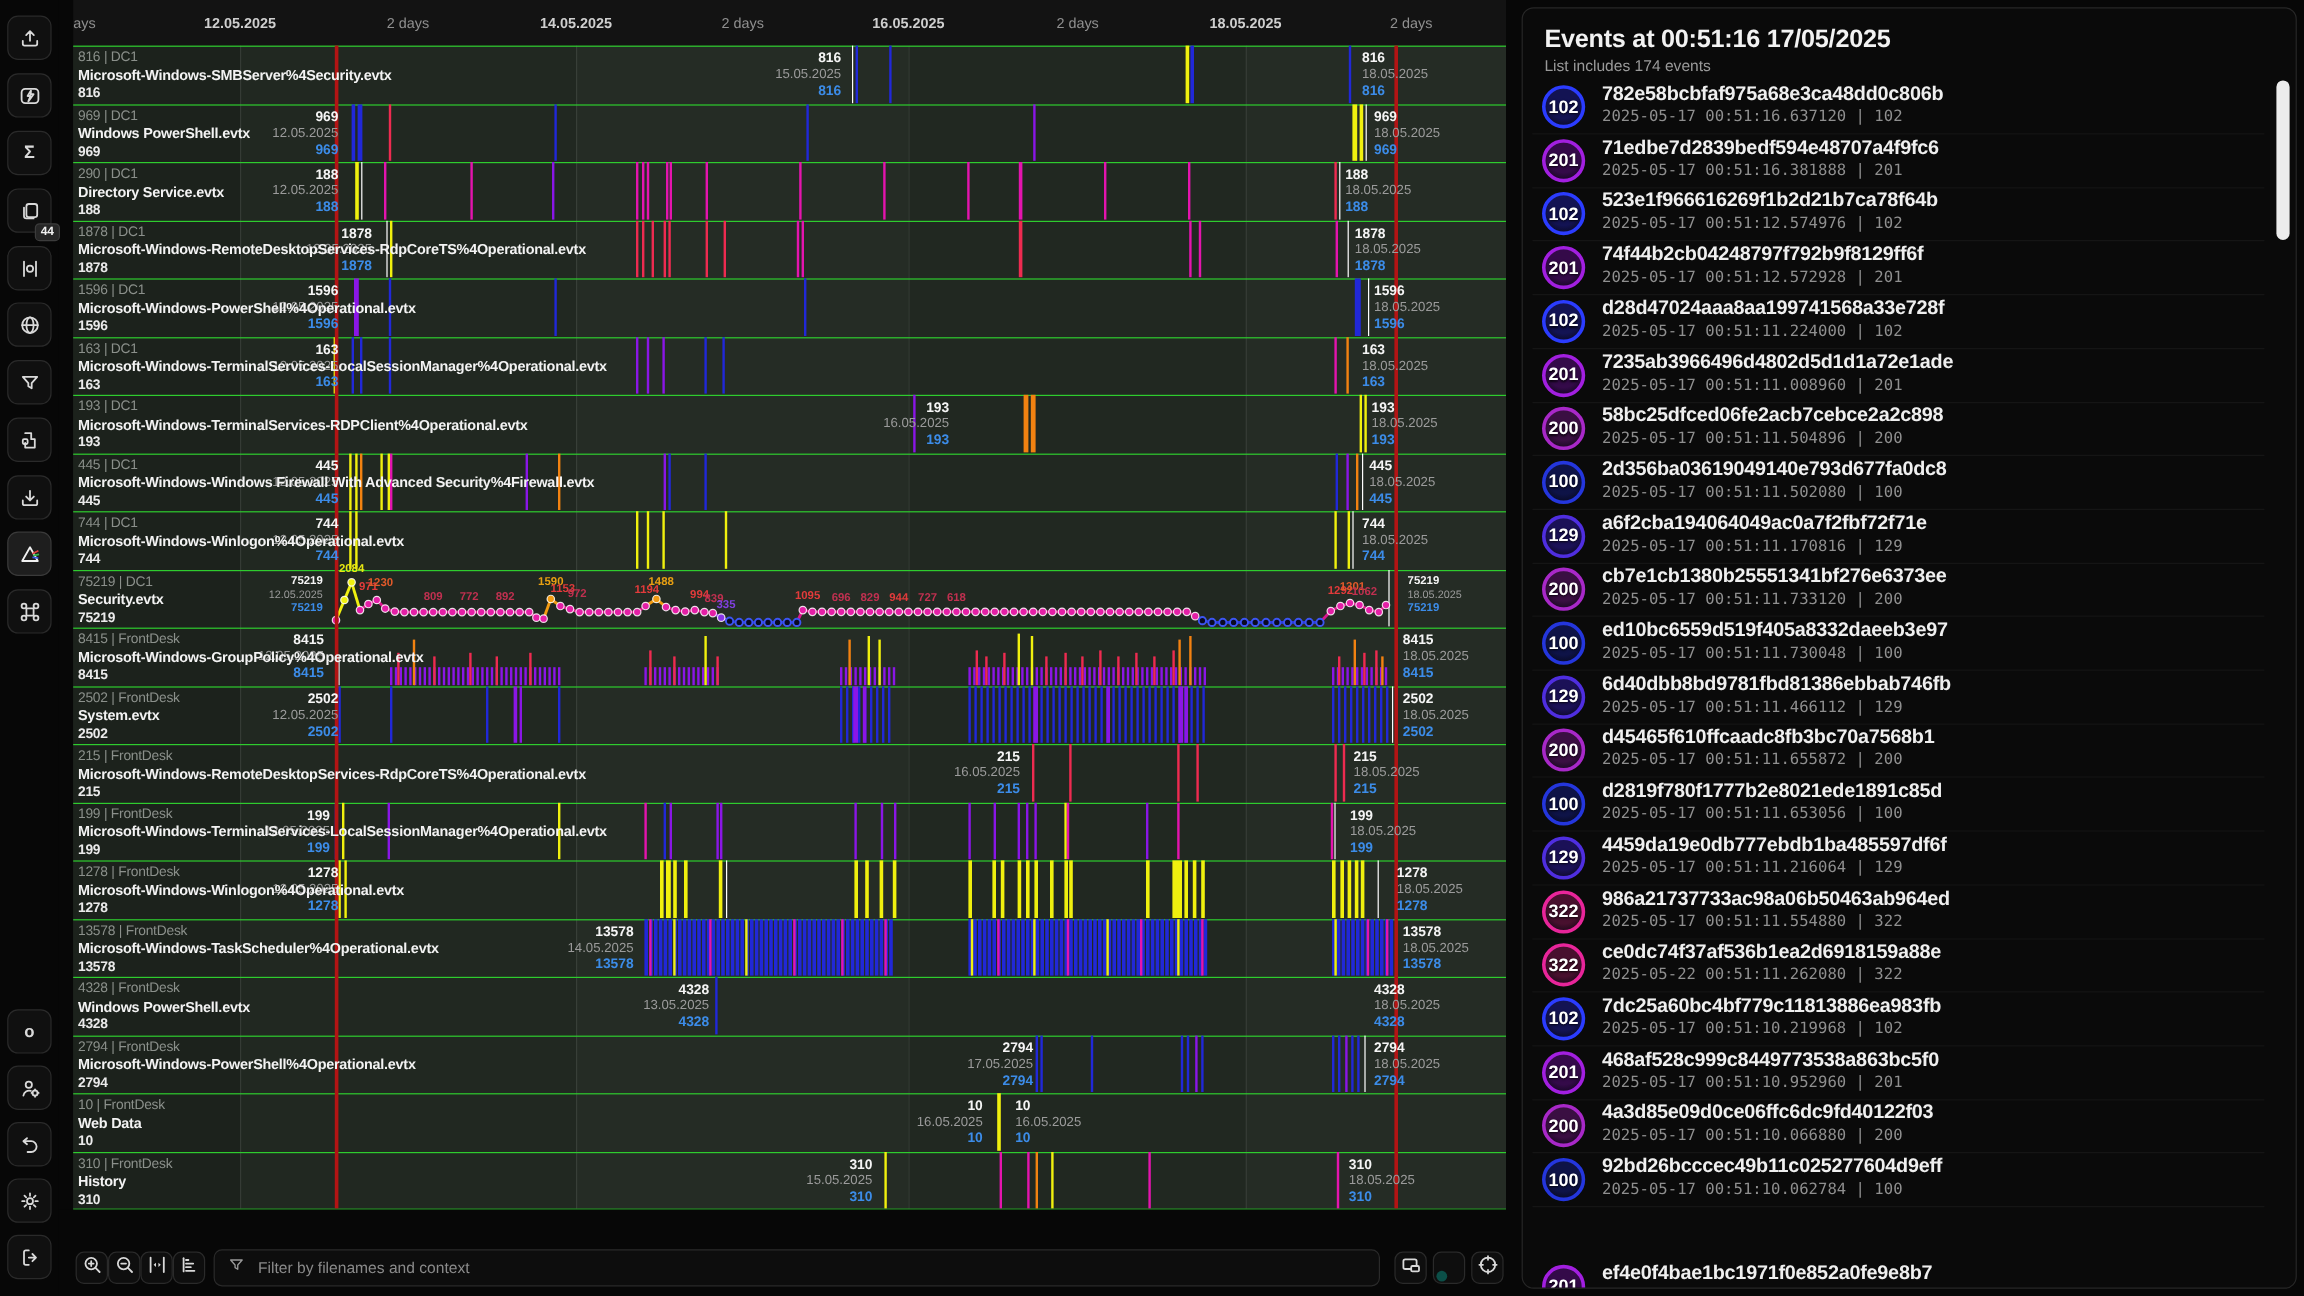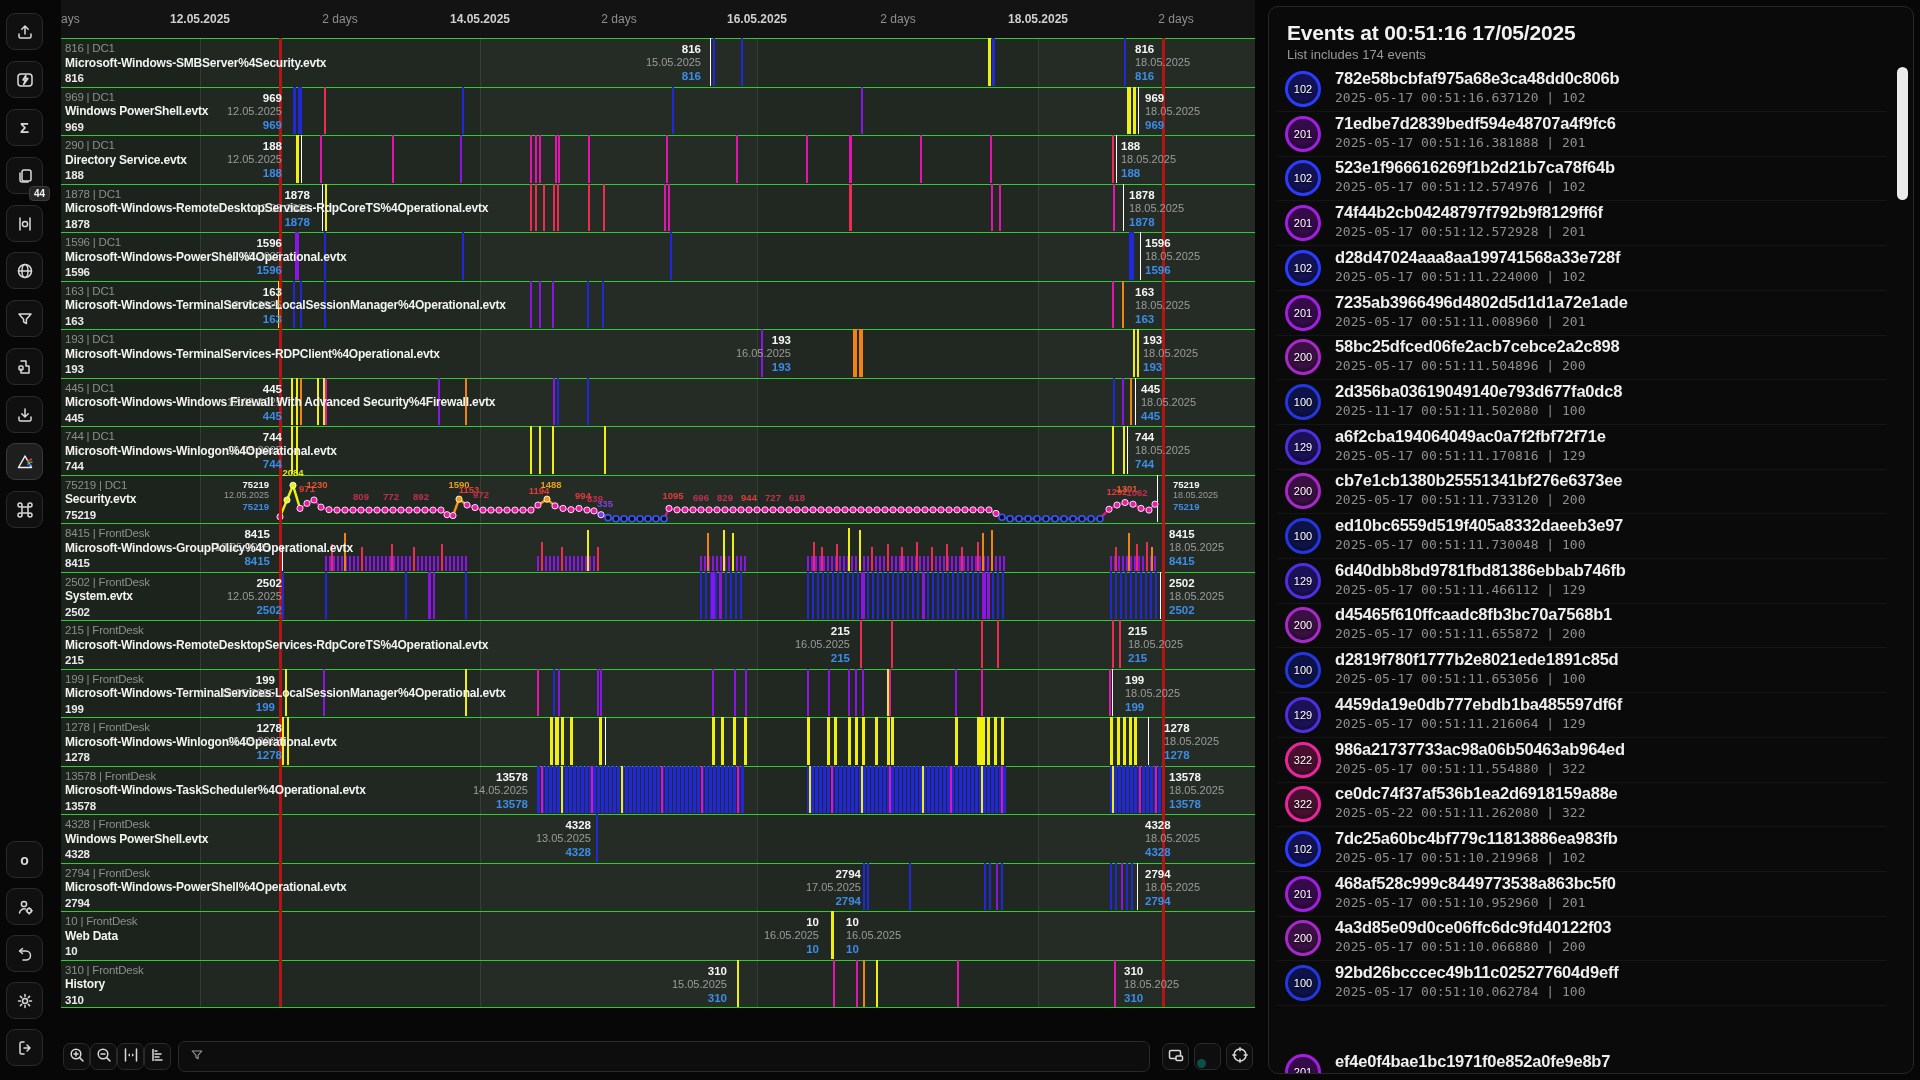--- a/index.html
+++ b/index.html
@@ -51,21 +51,21 @@
   .toggle{width:20px;height:13px;border-radius:7px;background:#17c3b2;position:relative;}
   .toggle:after{content:"";position:absolute;right:2px;top:2px;width:9px;height:9px;border-radius:50%;background:#0b4f48;}
   
   #panel{position:absolute;left:1268px;top:6px;width:646px;height:1068px;background:#0a0a0a;
     border:1px solid #272727;border-radius:10px;overflow:hidden;z-index:25;}
   #ptitle{position:absolute;left:18px;top:14px;font-size:21px;font-weight:bold;color:#f2f2f2;letter-spacing:-0.2px;}
   #psub{position:absolute;left:18px;top:40px;font-size:13px;color:#9a9a9a;}
   #plist{position:absolute;left:8px;top:60px;width:610px;height:1008px;}
   .evt{position:absolute;left:0;width:610px;height:45px;border-bottom:1px solid #151515;}
   .evt .ebadge{position:absolute;left:8px;top:4px;width:36px;height:36px;border-radius:50%;
-    display:flex;align-items:center;justify-content:center;font-size:11px;font-weight:normal;color:#fff;
+    display:flex;align-items:center;justify-content:center;font-size:15px;font-weight:bold;color:#fff;
     text-shadow:0 1px 2px rgba(0,0,0,0.9);}
   .evt .ehash{position:absolute;left:58px;top:2px;font-size:16.5px;font-weight:bold;color:#efefef;letter-spacing:-0.2px;}
   .evt .esub{position:absolute;left:58px;top:23px;font-size:13px;color:#8f8f8f;font-family:"DejaVu Sans Mono",monospace;}
   #pscroll{position:absolute;right:5px;top:60px;width:11px;height:133px;background:#ececec;border-radius:6px;}
 </style>
 </head>
 <body>
 
 <div id="sidebar">
     <div class="sbtn" style="top: 13px;">
@@ -1356,20 +1356,21 @@
     </div>
 </div>
 
 <div id="toolbar">
   <div id="filterbox">
     <span>
       <svg width="16" height="16" viewBox="0 0 20 20">
           <path d="M4 5h12l-4.6 5.2v4.4l-2.8-1.7v-2.7z" fill="none" stroke="#9a9a9a" stroke-width="1.4" stroke-linejoin="round"></path>
         </svg>
     </span>
+    <input placeholder="Filter by filenames and context" style="">
   </div>
 <div class="tbtn" style="left: 14px; top: 35px;">
       <span><svg width="20" height="20" viewBox="0 0 20 20">
           <circle cx="9" cy="9" r="4.8" stroke="#d9d9d9" stroke-width="1.5" fill="none" stroke-linecap="round" stroke-linejoin="round"></circle>
           <path d="M12.6 12.6 16 16M7 9h4M9 7v4" stroke="#d9d9d9" stroke-width="1.5" fill="none" stroke-linecap="round" stroke-linejoin="round"></path>
         </svg></span>
     </div>
     <div class="tbtn" style="left: 41px; top: 35px;">
       <span><svg width="20" height="20" viewBox="0 0 20 20">
           <circle cx="9" cy="9" r="4.8" stroke="#d9d9d9" stroke-width="1.5" fill="none" stroke-linecap="round" stroke-linejoin="round"></circle>
@@ -1440,21 +1441,21 @@
         <span class="esub">2025-05-17 00:51:11.008960 | 201</span>
       </div>
       <div class="evt" style="top: 268.2px;">
         <span class="ebadge" style="border:3px solid #a828c8;background:radial-gradient(circle at 50% 40%, #3a0f42 55%, #05050f)">200</span>
         <span class="ehash">58bc25dfced06fe2acb7cebce2a2c898</span>
         <span class="esub">2025-05-17 00:51:11.504896 | 200</span>
       </div>
       <div class="evt" style="top: 312.9px;">
         <span class="ebadge" style="border:3px solid #2436dd;background:radial-gradient(circle at 50% 40%, #0e1347 55%, #05050f)">100</span>
         <span class="ehash">2d356ba03619049140e793d677fa0dc8</span>
-        <span class="esub">2025-11-17 00:51:11.502080 | 100</span>
+        <span class="esub">2025-05-17 00:51:11.502080 | 100</span>
       </div>
       <div class="evt" style="top: 357.6px;">
         <span class="ebadge" style="border:3px solid #4f2ee0;background:radial-gradient(circle at 50% 40%, #1b1157 55%, #05050f)">129</span>
         <span class="ehash">a6f2cba194064049ac0a7f2fbf72f71e</span>
         <span class="esub">2025-05-17 00:51:11.170816 | 129</span>
       </div>
       <div class="evt" style="top: 402.3px;">
         <span class="ebadge" style="border:3px solid #a828c8;background:radial-gradient(circle at 50% 40%, #3a0f42 55%, #05050f)">200</span>
         <span class="ehash">cb7e1cb1380b25551341bf276e6373ee</span>
         <span class="esub">2025-05-17 00:51:11.733120 | 200</span>

